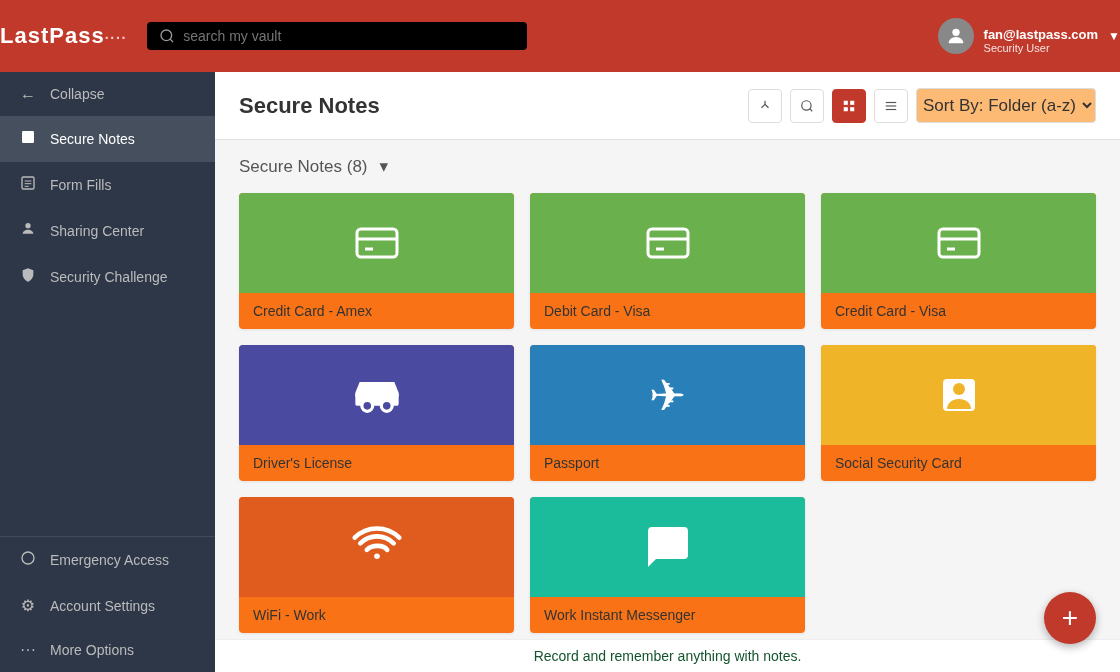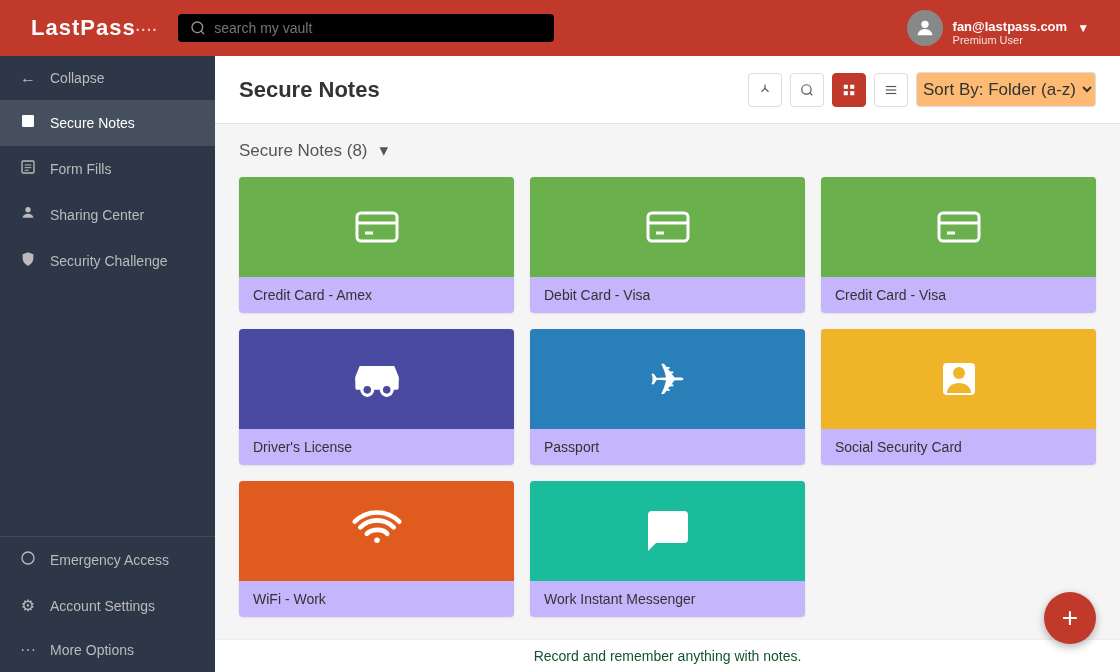--- a/index.html
+++ b/index.html
@@ -1,24 +1,24 @@
 <!DOCTYPE html>
 <html><head>
   <meta charset="utf-8">
   <style>
     * { box-sizing: border-box; margin: 0; padding: 0; }
     body { font-family: 'Segoe UI', Arial, sans-serif; background: #f0f0f0; width: 1120px; height: 672px; overflow: hidden; display: flex; flex-direction: column; }
 
     
     .header {
       background: #c0392b;
-      height: 56px;
-      display: flex;
-      align-items: center;
-      padding: 0 31px;
+      height: 72px;
+      display: flex;
+      align-items: center;
+      padding: 0 0;
       flex-shrink: 0;
     }
     .header-logo {
       color: white;
       font-size: 22px;
       font-weight: bold;
       margin-right: 20px;
       letter-spacing: 1px;
     }
     .header-logo span { color: #ffcccc; font-size: 14px; }
@@ -158,21 +158,21 @@
     }
     .filter-bar span { cursor: pointer; }
 
     
     .notes-grid {
       display: grid;
       grid-template-columns: repeat(3, 1fr);
       gap: 16px;
     }
     .note-card {
-      background: #c4b5fd;
+      background: #f97316;
       border-radius: 4px;
       overflow: hidden;
       cursor: pointer;
       box-shadow: 0 1px 3px rgba(0,0,0,0.08);
       transition: box-shadow 0.15s;
     }
     .note-card-icon {
       height: 100px;
       display: flex;
       align-items: center;
@@ -240,21 +240,21 @@
   <div class="header-spacer"></div>
   <div class="header-user">
     <div class="header-avatar">
       <svg width="22" height="22" viewBox="0 0 24 24" fill="white">
           <circle cx="12" cy="8" r="4"></circle>
           <path d="M4 20c0-4 3.6-7 8-7s8 3 8 7" fill="white"></path>
         </svg>
     </div>
     <div class="header-user-info">
       <span class="header-user-email">fan@lastpass.com</span>
-      <span class="header-user-role">Premium User</span>
+      <span class="header-user-role">Security User</span>
     </div>
     <span style="color:white;font-size:12px;">▼</span>
   </div>
 </div>
 
 <div class="main-layout">
 
   <div class="sidebar">
     <div class="sidebar-item">
       <span class="sidebar-icon">←</span>

